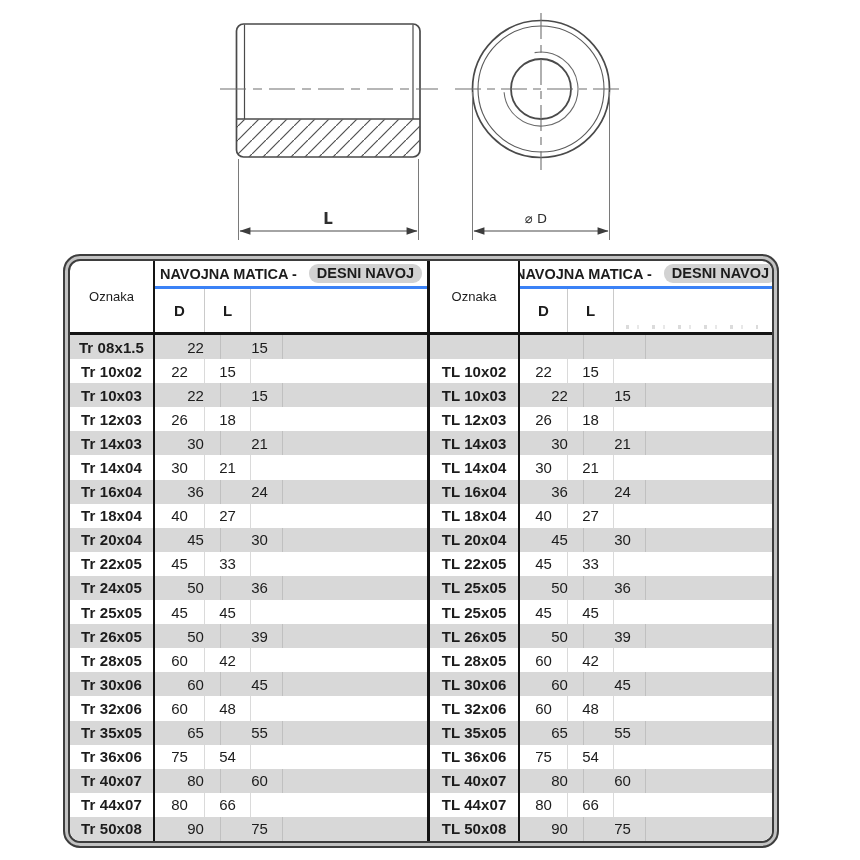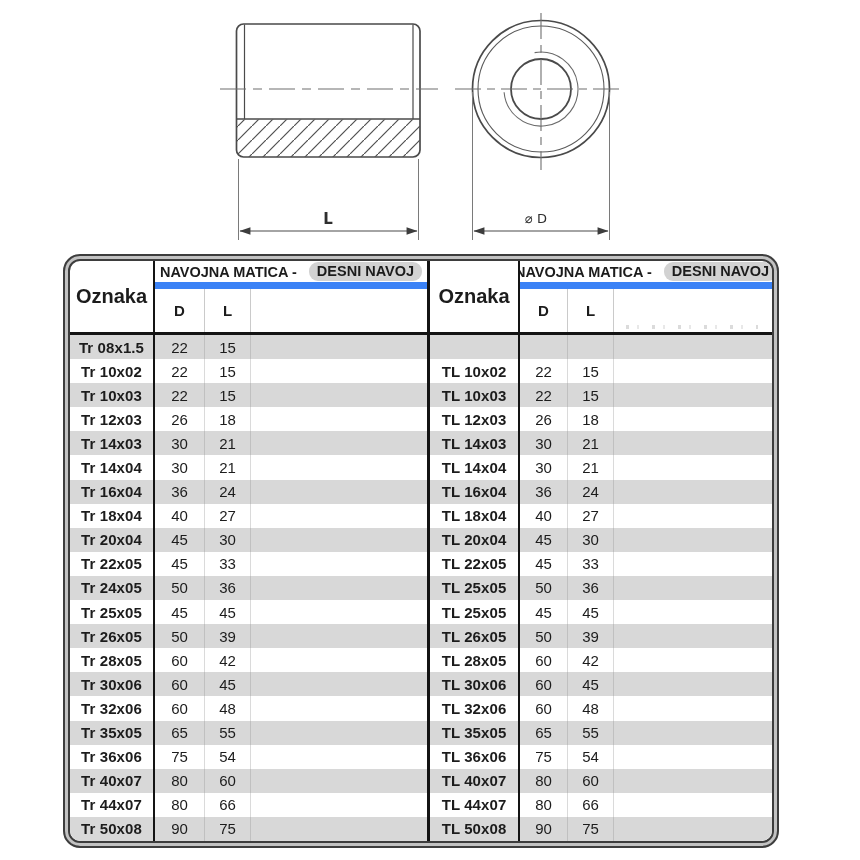--- a/index.html
+++ b/index.html
@@ -25,44 +25,44 @@
   .half-left  { width:357px; --cols:85px 50px 46px 1fr; }
   .half-right { flex:1; --cols:90px 48px 46px 1fr; border-left:3px solid var(--grid-heavy,#141414); }
 
   .hdr {
     display:grid; grid-template-columns:var(--cols); grid-template-rows:28px 43px;
     border-bottom:3px solid var(--grid-heavy,#141414); height:74px;
   }
   .hcell { display:flex; align-items:center; justify-content:center; }
   .h-oznaka {
     grid-row:1/3; grid-column:1; border-right:2.5px solid var(--grid-heavy,#141414);
-    font-weight:700; font-size:20px;
+    font-weight:400; font-size:13px;
   }
   .h-title {
-    grid-column:2/5; grid-row:1; border-bottom:7px solid #3b82f6;
+    grid-column:2/5; grid-row:1; border-bottom:3px solid #3b82f6;
     font-weight:700; font-size:14.5px; white-space:nowrap; overflow:hidden;
   }
   .h-title .thl {
     background:var(--header-highlight,#d2d2d2); border-radius:9px;
     padding:1px 8px 2px 8px; margin-left:12px;
   }
   .h-d { grid-row:2; grid-column:2; font-weight:700; font-size:15px; border-right:1px solid rgba(150,150,150,.5); }
   .h-l { grid-row:2; grid-column:3; font-weight:700; font-size:15px; border-right:1px solid rgba(150,150,150,.5); }
   .h-blank { grid-row:2; grid-column:4; position:relative; }
 
   .artifact {
     position:absolute; left:12px; right:14px; bottom:3px; height:4px; opacity:.45;
     background:repeating-linear-gradient(90deg,
       rgba(110,110,110,.55) 0 3px, transparent 3px 11px,
       rgba(110,110,110,.35) 11px 13px, transparent 13px 26px);
   }
 
   .rows { display:flex; flex-direction:column; height:calc(100% - 74px); }
   .row { flex:1; display:grid; grid-template-columns:var(--cols); }
-  .row.odd { background:var(--row-stripe,#d8d8d8); }
+  .row.odd { background:var(--row-stripe,#d8d8d8);gap:16px; }
   .row .cell { height:100%; display:flex; align-items:center; justify-content:center; font-size:15px; }
   .row .cell-oznaka { font-weight:700; border-right:2.5px solid var(--grid-heavy,#141414); letter-spacing:.1px; }
   .row .cell-d, .row .cell-l { border-right:1px solid rgba(150,150,150,.35); }
 </style>
 </head>
 <body>
 
 <div id="stage">
 
   <svg id="drawing" width="860" height="252" viewBox="0 0 860 252">

